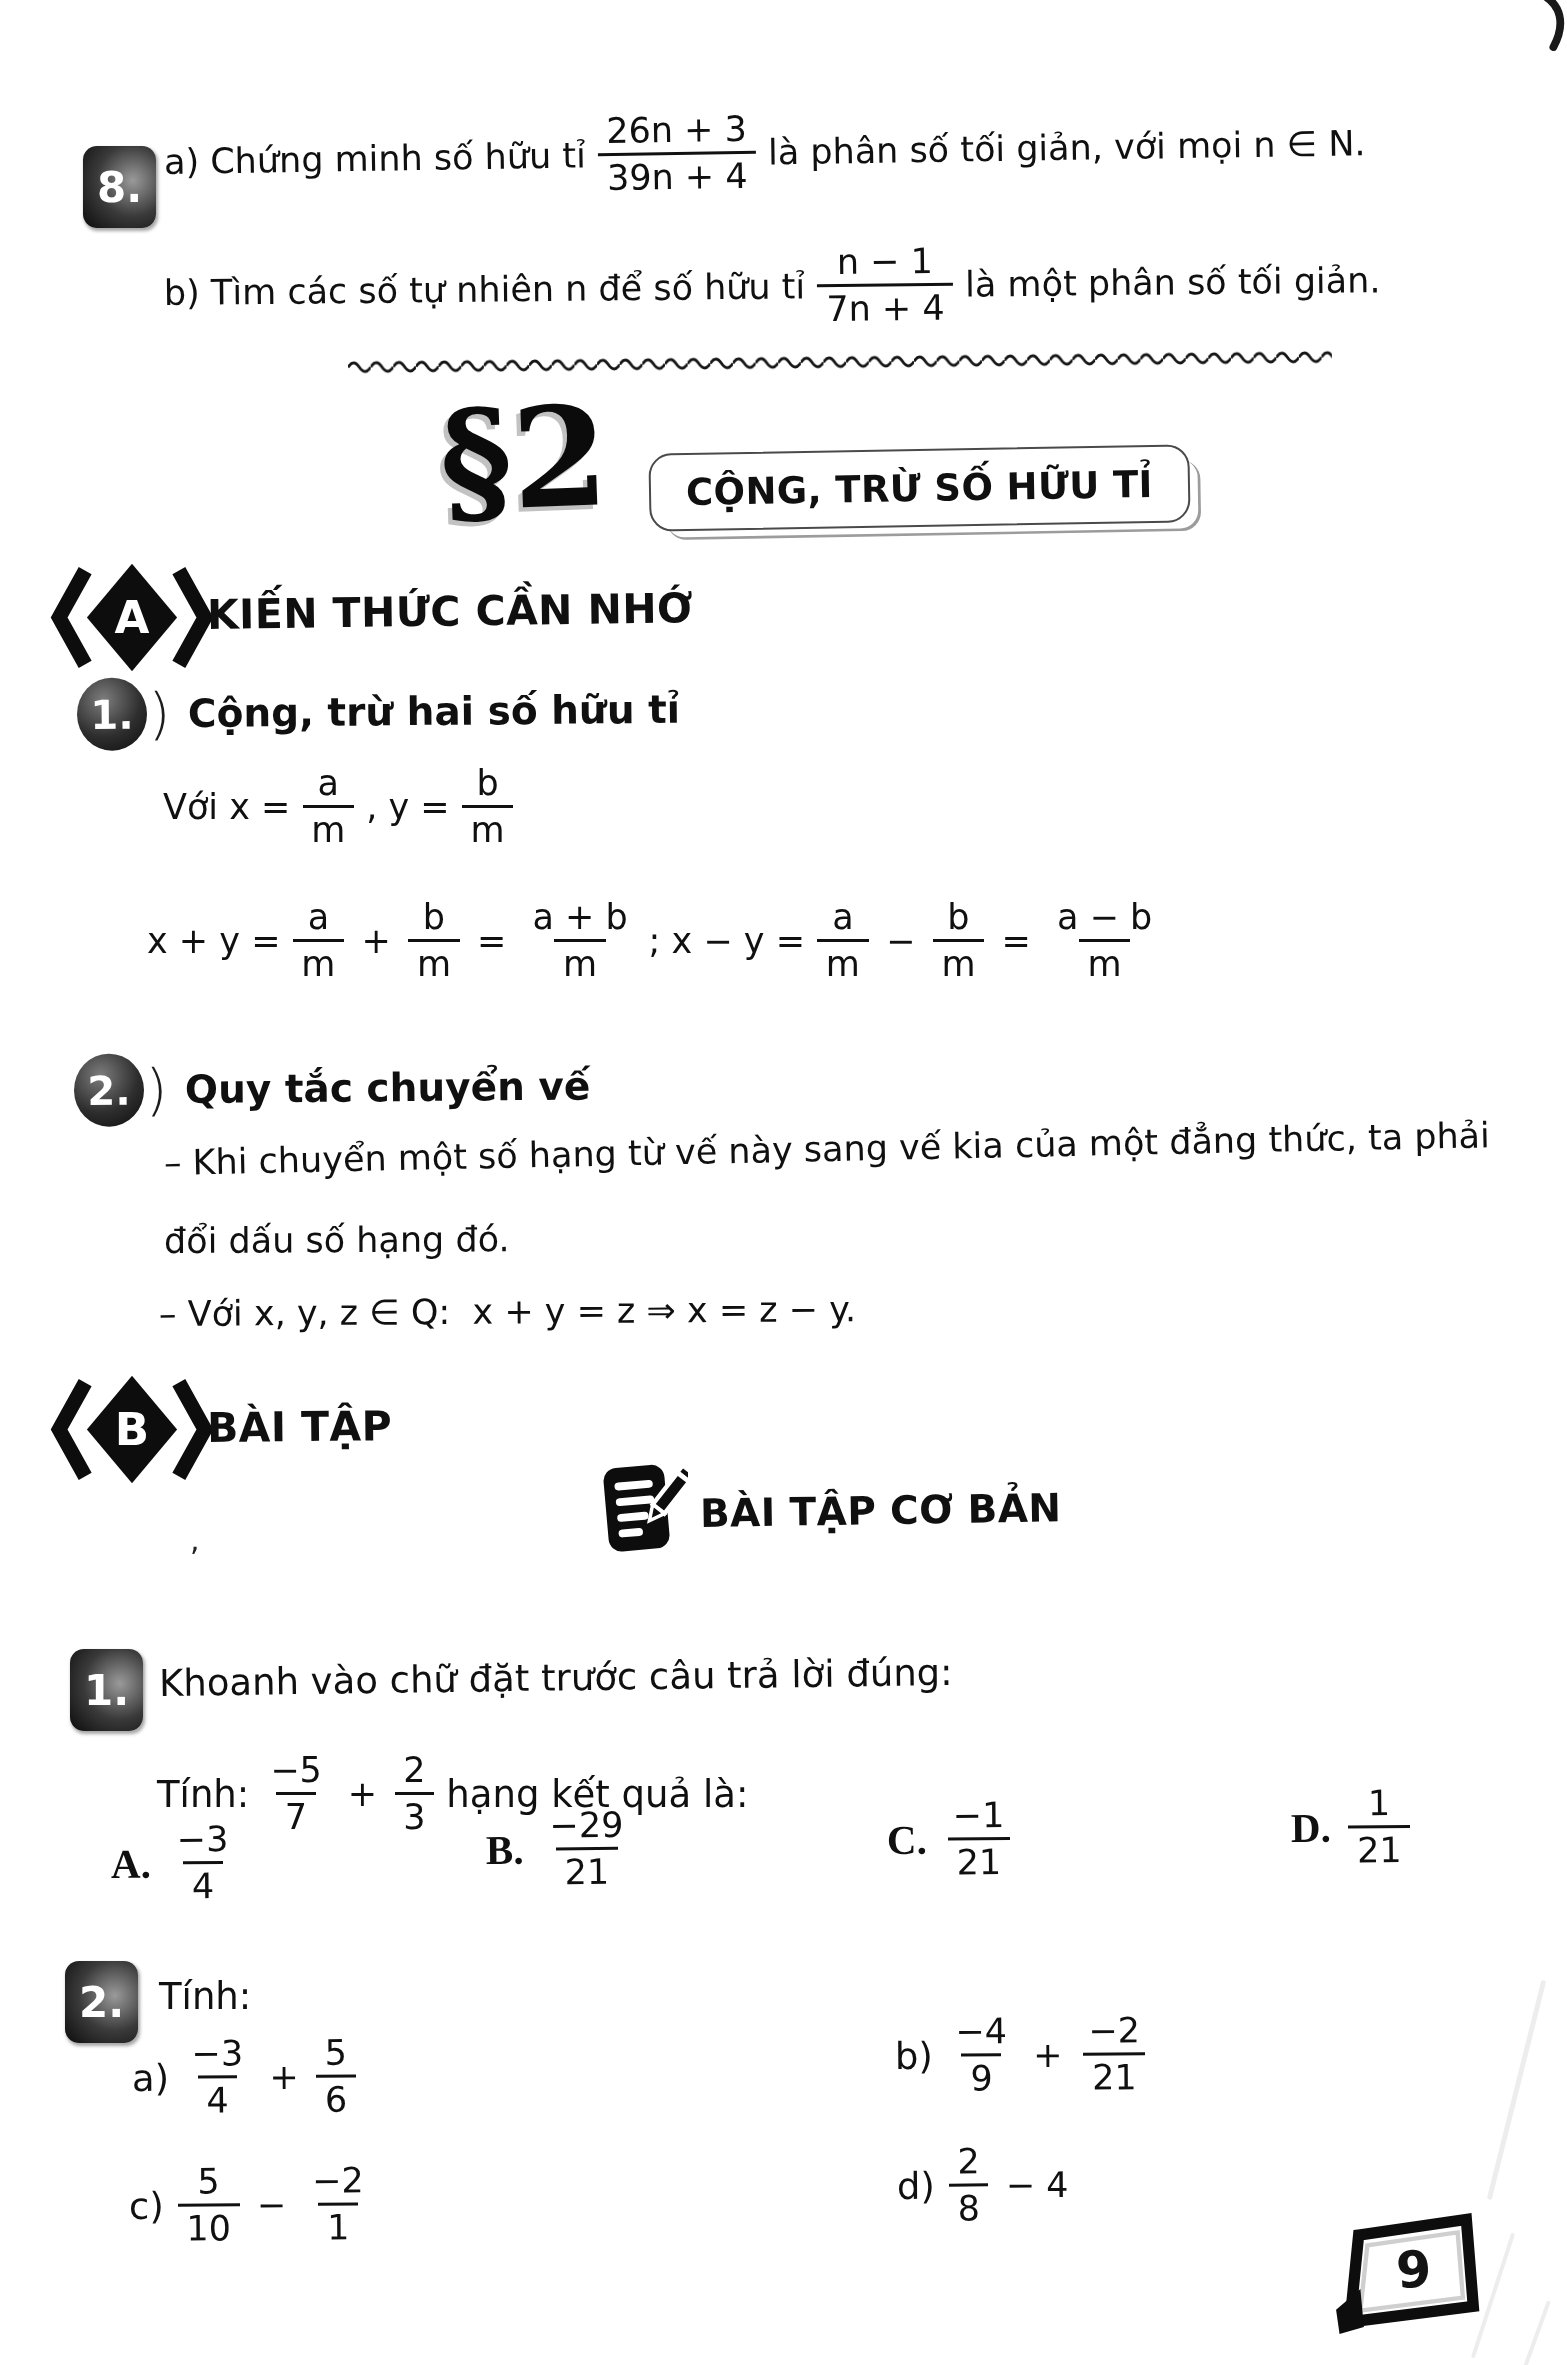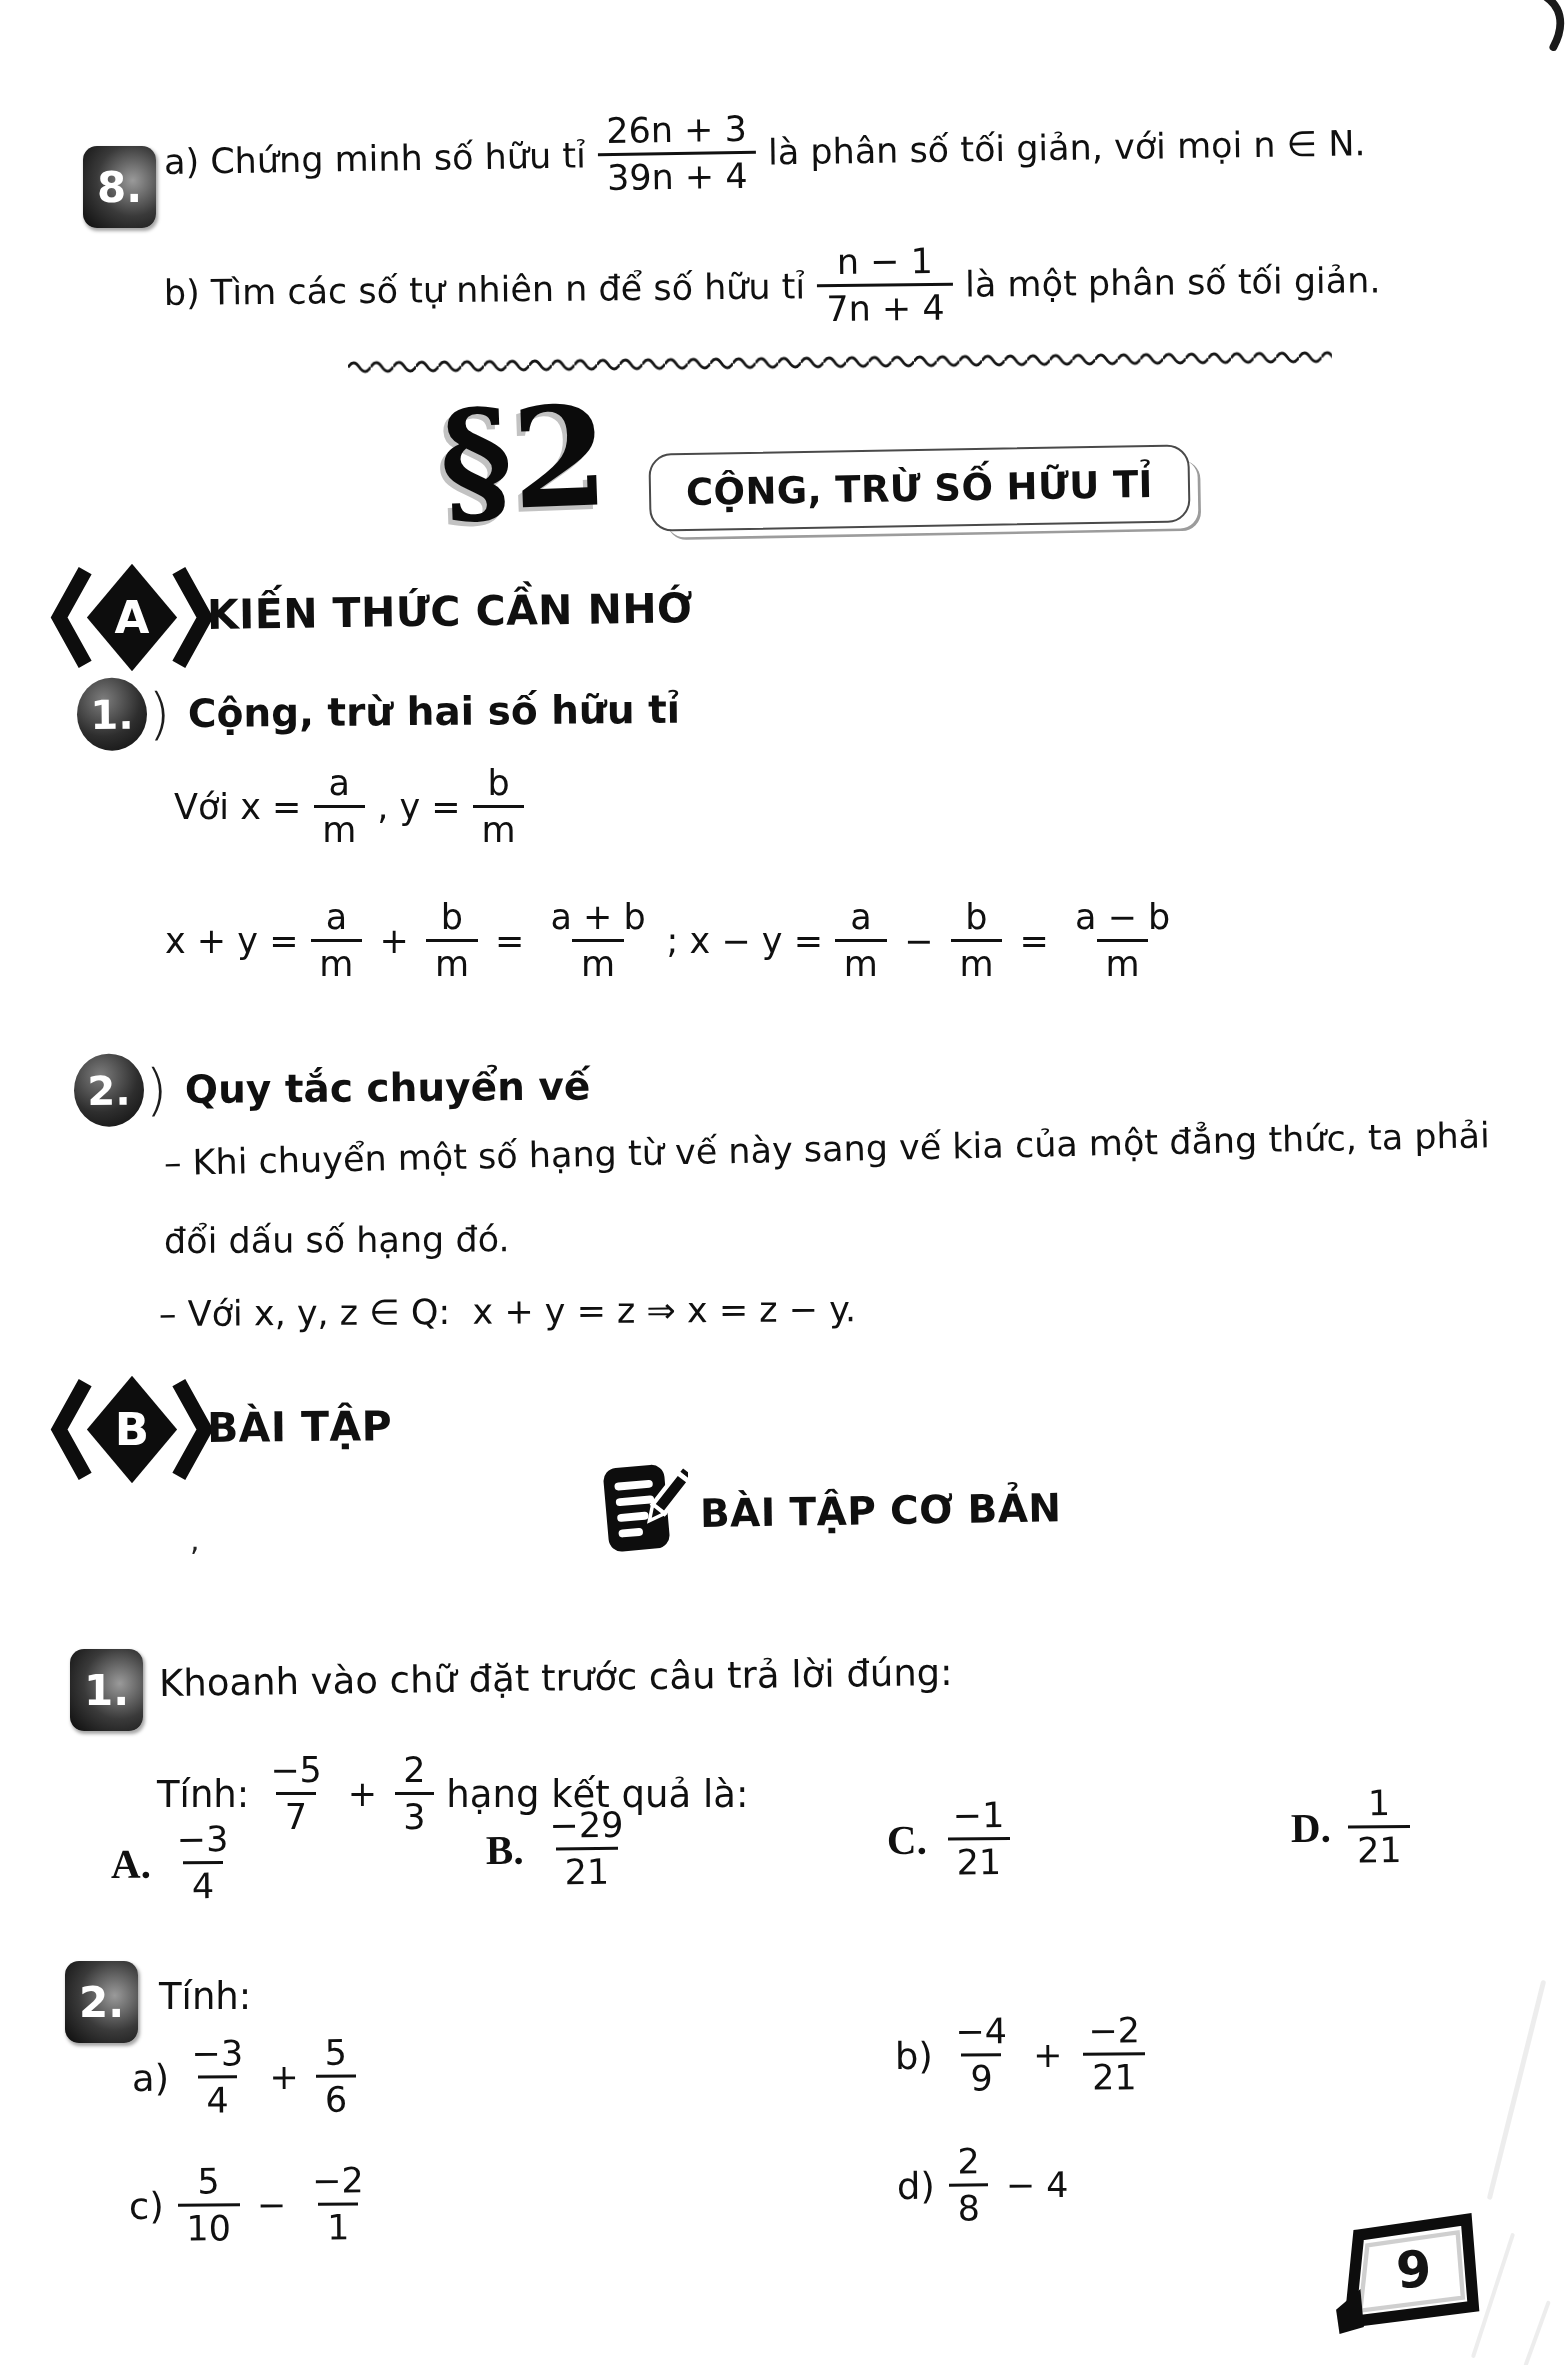--- a/index.html
+++ b/index.html
@@ -95,34 +95,34 @@
     <text x="100" y="82" text-anchor="middle" font-size="52" font-weight="bold" fill="#ffffff" font-family="DejaVu Sans, sans-serif">A</text>
   </svg>
   <div class="sec-heading" style="left:207px;top:591px;transform:rotate(-0.8deg)">KIẾN THỨC CẦN NHỚ</div>
 
   <div class="kn-head" style="left:77px;top:678px;transform:rotate(-0.5deg)">
     <span class="circlebadge">1.</span>
     <span class="paren">)</span>
     <span class="kn-title">Cộng, trừ hai số hữu tỉ</span>
   </div>
 
-  <div class="row" style="left:174px;top:765px">
+  <div class="row" style="left:163px;top:765px">
     <span class="txt">Với x =</span>
     <span class="frac">
       <span class="num">a</span>
       <span class="den">m</span>
     </span>
     <span class="txt">, y =</span>
     <span class="frac">
       <span class="num">b</span>
       <span class="den">m</span>
     </span>
   </div>
 
-  <div class="row" style="left:165px;top:899px">
+  <div class="row" style="left:147px;top:899px">
     <span class="txt">x + y =</span>
     <span class="frac">
       <span class="num">a</span>
       <span class="den">m</span>
     </span>
     <span class="op">+</span>
     <span class="frac">
       <span class="num">b</span>
       <span class="den">m</span>
     </span>

